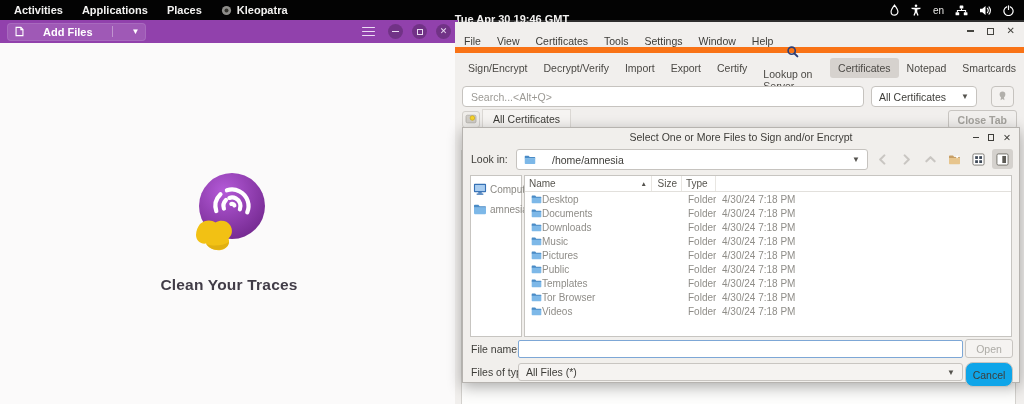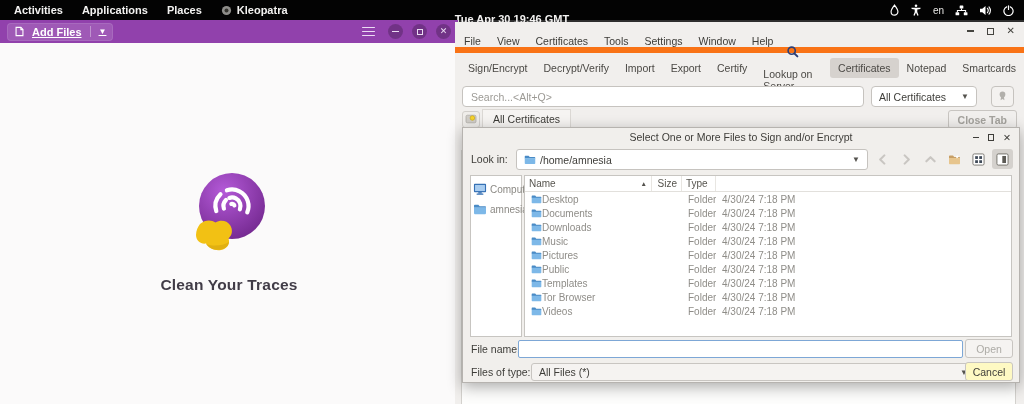--- a/index.html
+++ b/index.html
@@ -14,23 +14,23 @@
   .appmenu{display:flex;align-items:center;gap:5px;}
   .clock{position:absolute;left:50%;top:0;transform:translateX(-50%);height:20px;display:flex;align-items:center;margin-top:9px;}
   .topbar-right{position:absolute;right:0;top:0;height:20px;display:flex;align-items:center;gap:11px;padding-right:10px;font-weight:400;}
   .topbar-right .kbd{font-size:10px;color:#e8e7e5;}
   .ticon{display:flex;align-items:center;}
 
   
   .mc-window{position:absolute;left:0;top:20px;width:458px;height:384px;background:#fbfafa;}
   .mc-header{position:absolute;left:0;top:0;right:0;height:23px;background:var(--accent-purple,#9141ac);
              display:flex;align-items:center;padding:0 7px;}
-  .add-files-btn{display:flex;align-items:center;gap:7px;background:rgba(255,255,255,.13);
+  .add-files-btn{display:flex;align-items:center;gap:18px;background:rgba(255,255,255,.13);
                  border:1px solid rgba(255,255,255,.10);border-radius:4px;padding:2px 6px;height:18px;
-                 color:#fff;font-size:11px;font-weight:700;cursor:default;text-decoration:underline;}
+                 color:#fff;font-size:11px;font-weight:700;cursor:default;}
   .af-divider{width:1px;height:11px;background:rgba(255,255,255,.35);margin:0 1px;}
   .af-caret{font-size:8px;line-height:1;}
   .mc-controls{margin-left:auto;display:flex;align-items:center;gap:9px;}
   .hamburger{display:flex;flex-direction:column;gap:2.5px;margin-right:4px;}
   .hamburger i{display:block;width:13px;height:1.6px;background:#ecdcf4;border-radius:1px;}
   .wc{width:15px;height:15px;border-radius:50%;background:rgba(0,0,0,.22);display:flex;align-items:center;justify-content:center;}
   .wc .g-min{width:7px;height:1.5px;background:#eadcf2;}
   .wc .g-max{width:6px;height:6px;border:1.2px solid #eadcf2;}
   .wc .g-close{color:#eadcf2;font-size:9px;line-height:1;}
   .mc-center{position:absolute;left:0;top:148px;width:100%;text-align:center;}
@@ -72,21 +72,21 @@
   
   .dialog{position:absolute;left:462px;top:127px;width:558px;height:256px;background:#f1efec;
           border:1px solid #b6b3af;box-shadow:0 4px 14px rgba(0,0,0,.32);font-size:10.5px;color:#3e3d39;}
   .dlg-title{position:absolute;top:0;left:0;right:0;height:19px;text-align:center;line-height:19px;}
   .dlg-controls{position:absolute;top:0;right:8px;height:19px;display:flex;gap:9px;align-items:center;color:#3e3d39;}
   .d-min{width:6px;height:1.3px;background:#3e3d39;}
   .d-max{width:6.5px;height:6.5px;border:1.1px solid #3e3d39;}
   .d-close{font-size:9.5px;line-height:1;}
   .lookin-label{position:absolute;left:8px;top:25px;}
   .lookin-combo{position:absolute;left:53px;top:21px;width:352px;height:21px;background:#fff;
-                border:1px solid #c6c3bf;border-radius:3px;display:flex;align-items:center;gap:4px;padding:0 7px;}
+                border:1px solid #c6c3bf;border-radius:3px;display:flex;align-items:center;gap:16px;padding:0 7px;}
   .dlg-nav{position:absolute;right:6px;top:21px;display:flex;gap:3px;align-items:center;}
   .nav-btn{width:21px;height:20px;display:flex;align-items:center;justify-content:center;border-radius:3px;}
   .nav-btn.toggled{background:#d4d1cd;}
   .dlg-main{position:absolute;left:7px;right:7px;top:47px;height:162px;display:flex;gap:2px;}
   .dlg-sidebar{width:52px;background:#fff;border:1px solid #c7c5c1;padding-top:3px;}
   .side-item{display:flex;align-items:center;gap:3px;padding:2px 2px;height:20px;font-size:10px;color:#8b8984;}
   .dlg-files{flex:1;background:#fff;border:1px solid #c7c5c1;display:flex;flex-direction:column;overflow:hidden;}
   .files-header{display:flex;height:16px;border-bottom:1px solid #e2e0dc;font-size:10px;color:#57554f;flex:none;}
   .fh-cell{border-right:1px solid #e8e6e2;height:100%;display:flex;align-items:center;padding:0 4px;}
   .col-name{width:127px;}
@@ -98,23 +98,23 @@
   .file-row{display:flex;height:14px;align-items:center;font-size:10px;color:#8f8d88;}
   .fr-cell{padding:0 6px;display:flex;align-items:center;overflow:hidden;white-space:nowrap;}
   .fname-label{position:absolute;left:8px;top:215px;}
   .fname-input{position:absolute;left:55px;top:212px;width:445px;height:18px;background:#fff;
                border:1px solid var(--focus-border-blue,#7da7d6);border-radius:2px;outline:none;
                font-family:"Liberation Sans",sans-serif;font-size:10.5px;padding:0 5px;}
   .open-btn{position:absolute;right:6px;top:211px;width:48px;height:19px;background:#f5f3f1;
             border:1px solid #c8c5c1;border-radius:3px;color:#adaba6;display:flex;align-items:center;justify-content:center;}
   .ftype-label{position:absolute;left:8px;top:238px;}
   .ftype-combo{position:absolute;left:55px;top:235px;width:445px;height:18px;background:#f5f3f1;
-               border:1px solid #c8c5c1;border-radius:3px;display:flex;align-items:center;padding:0 7px;margin-left:13px;}
-  .cancel-btn{position:absolute;right:6px;top:234px;width:48px;height:19px;background:#fef9c3;
-              border:1px solid #c8c5c1;border-radius:3px;color:#3e3d39;display:flex;align-items:center;justify-content:center;}
+               border:1px solid #c8c5c1;border-radius:3px;display:flex;align-items:center;padding:0 7px;}
+  .cancel-btn{position:absolute;right:6px;top:234px;width:48px;height:25px;background:#0ea5e9;
+              border:1px solid #c8c5c1;border-radius:8px;color:#3e3d39;display:flex;align-items:center;justify-content:center;}
 </style>
 </head>
 <body>
 
 <div class="screen">
 
   <div class="topbar">
     <div class="topbar-left">
       <span>Activities</span>
       <span>Applications</span>

